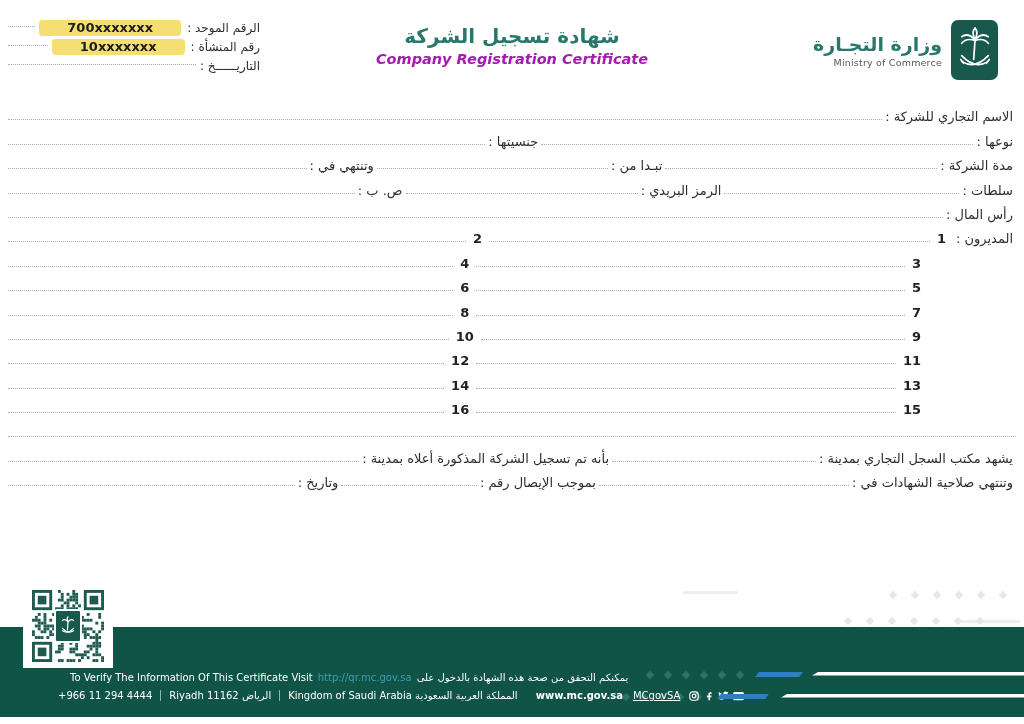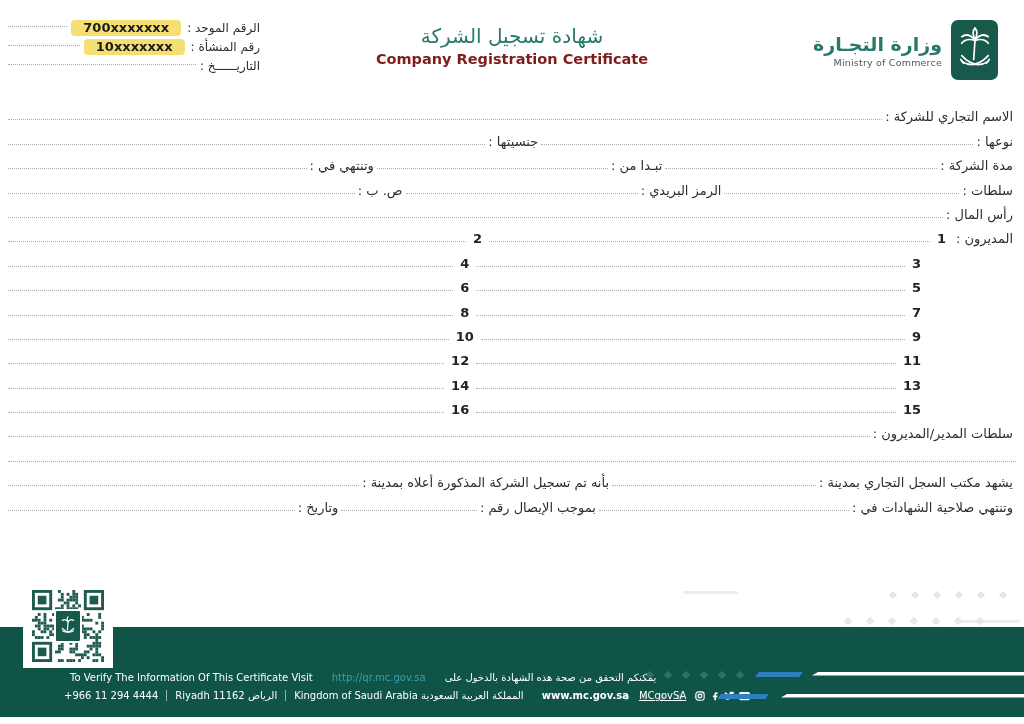--- a/index.html
+++ b/index.html
@@ -3,25 +3,25 @@
 <meta charset="utf-8">
 <style>
   html,body{margin:0;padding:0;background:#fff;}
   .page{position:relative;width:1024px;height:724px;background:#fff;overflow:hidden;
         font-family:"DejaVu Sans",sans-serif;color:#2d2d2d;}
   
   .topleft{position:absolute;left:8px;top:18px;width:254px;direction:rtl;}
   .tl-row{display:flex;direction:rtl;align-items:center;height:19px;}
   .tl-label{white-space:nowrap;font-size:12px;color:#2d2d2d;padding-right:2px;}
   .tl-value{background:#f6df72;border-radius:4px;font-weight:bold;font-size:13px;color:#1c1c1c;
-            padding:0 12px;line-height:16px;direction:ltr;margin-right:6px;}
+            padding:0 28px;line-height:16px;direction:ltr;margin-right:6px;}
   .tl-dots{flex:1;border-bottom:1.6px dotted #ababab;margin-bottom:3px;margin-right:4px;}
   .titleblock{position:absolute;left:0;right:0;top:24px;text-align:center;}
-  .title-ar{font-size:20px;font-weight:normal;color:#28796b;}
-  .title-en{font-size:14.5px;font-weight:bold;color:#7f1d1d;margin-top:3px;}
+  .title-ar{font-size:20px;font-weight:bold;color:#28796b;}
+  .title-en{font-size:14.5px;font-weight:bold;color:#a21caf;margin-top:3px;font-style:italic;}
   .logo{position:absolute;right:26px;top:20px;display:flex;align-items:center;gap:9px;}
   .wordmark{text-align:right;}
   .wm-ar{font-size:19px;font-weight:bold;color:#28796b;white-space:nowrap;}
   .wm-en{font-size:9.5px;color:#54565a;margin-top:2px;letter-spacing:.2px;}
   .emblem{width:47px;height:60px;background:#175a4c;border-radius:7px;display:flex;
           align-items:center;justify-content:center;}
   
   .body{position:absolute;left:8px;right:8px;top:100px;}
   .row{display:flex;direction:rtl;align-items:flex-end;height:24.4px;font-size:13px;color:#2d2d2d;}
   .lbl{white-space:nowrap;padding:0 3px;}
@@ -30,23 +30,23 @@
   .numgap{width:88px;}
   
   .band{position:absolute;left:0;right:0;bottom:7px;height:90px;background:#0f5447;}
   .qr-tile{position:absolute;left:23px;top:583px;width:90px;height:85px;background:#fff;
            display:flex;align-items:center;justify-content:center;z-index:3;}
   .qr-wrap{position:relative;width:72px;height:72px;}
   .qr-emblem{position:absolute;left:50%;top:50%;transform:translate(-50%,-50%);
              width:24px;height:30px;background:#175a4c;border:2px solid #fff;border-radius:3px;
              display:flex;align-items:center;justify-content:center;}
   .f-line1{position:absolute;left:70px;top:672px;font-size:10px;color:#fff;display:flex;
-           align-items:flex-start;gap:19px;white-space:nowrap;z-index:2;}
+           align-items:flex-start;gap:5px;white-space:nowrap;z-index:2;}
   .f-link{color:#3d9fb0;}
-  .f-line2{position:absolute;left:64px;top:690px;font-size:10px;color:#fff;display:flex;
+  .f-line2{position:absolute;left:58px;top:690px;font-size:10px;color:#fff;display:flex;
            align-items:flex-end;white-space:nowrap;z-index:2;}
   .f-item{padding:0 8px;}
   .f-sep{width:1px;height:11px;background:rgba(255,255,255,.55);}
   .f-site{font-weight:bold;margin-left:10px;}
   .f-handle{margin-left:10px;text-decoration:underline;}
   .socials{display:flex;gap:4px;margin-left:8px;align-items:center;}
   .soc{width:11px;height:11px;display:flex;align-items:center;justify-content:center;}
   .diamond{position:absolute;width:6px;height:6px;background:#2f7263;transform:rotate(45deg);}
   .diamond.faint{background:#e7e7e7;}
   .bluebar{position:absolute;height:5px;background:#2e7fbe;transform:skewX(-35deg);z-index:2;}
@@ -186,24 +186,20 @@
       <span class="dots" style="flex-grow:452"></span>
     </div>
     <div class="row">
       <span class="numgap"></span>
       <span class="num">15</span>
       <span class="dots" style="flex-grow:435"></span>
       <span class="num">16</span>
       <span class="dots" style="flex-grow:452"></span>
     </div>
 
-    <div class="row">
-      <span class="lbl">سلطات المدير/المديرون :</span>
-      <span class="dots"></span>
-    </div>
     <div class="row">
       <span class="dots"></span>
     </div>
     <div class="row">
       <span class="lbl">يشهد مكتب السجل التجاري بمدينة :</span>
       <span class="dots" style="flex-grow:245"></span>
       <span class="lbl">بأنه تم تسجيل الشركة المذكورة أعلاه بمدينة :</span>
       <span class="dots" style="flex-grow:422"></span>
     </div>
     <div class="row">

